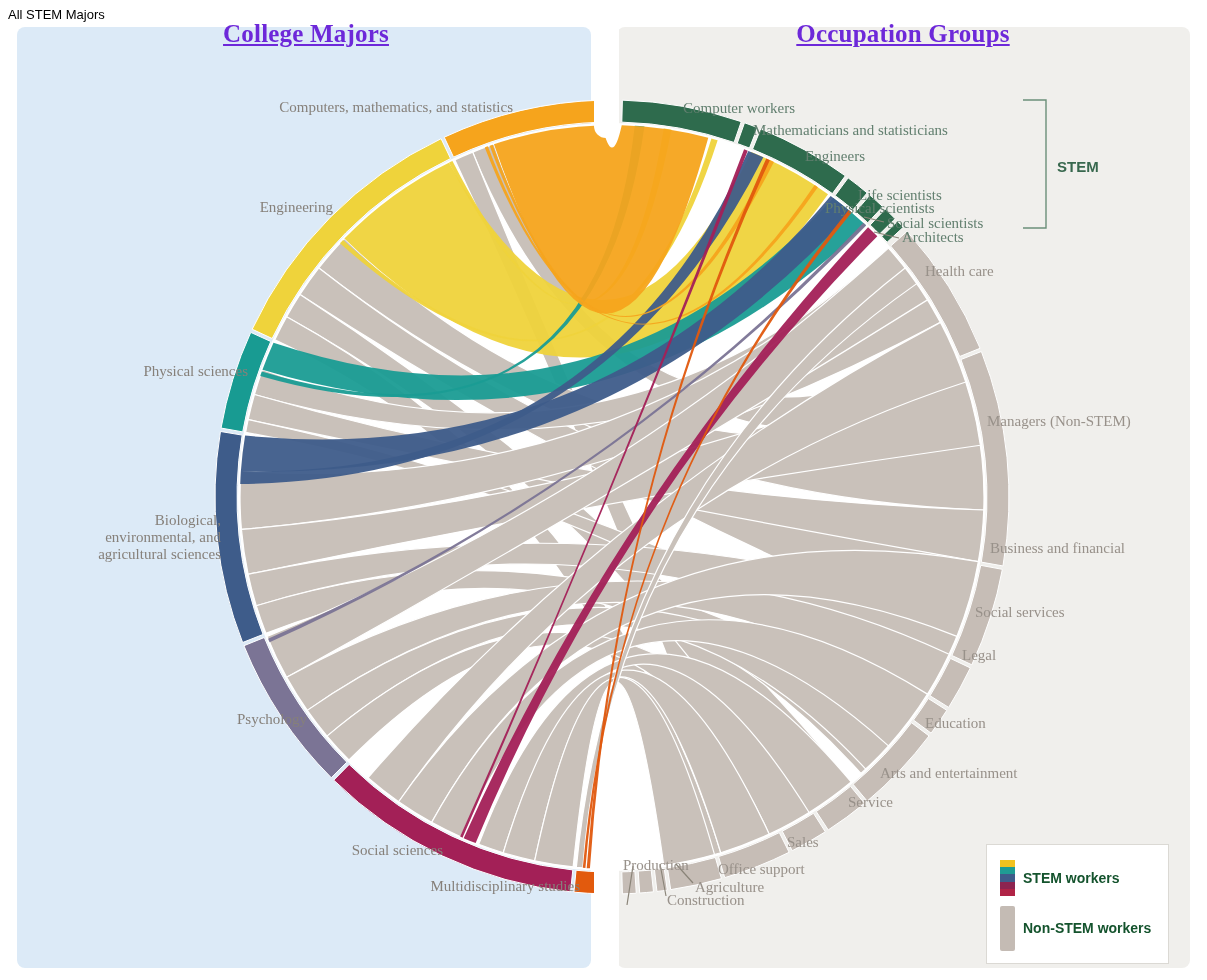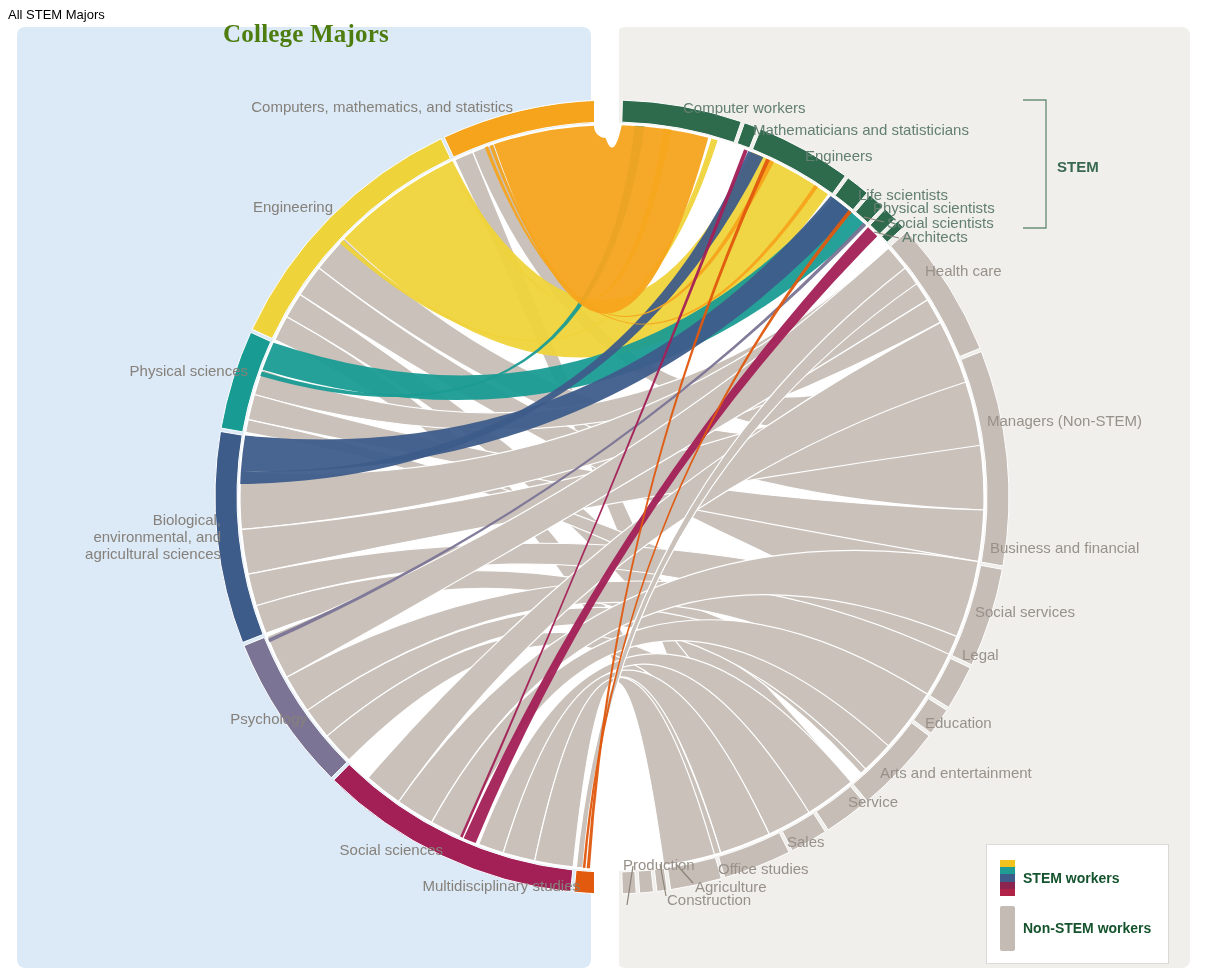--- a/index.html
+++ b/index.html
@@ -2,25 +2,25 @@
 <html><head>
 <meta charset="utf-8">
 <style>
   html,body{margin:0;padding:0;background:#ffffff;width:1207px;height:980px;
     font-family:"Liberation Sans", sans-serif; position:relative; overflow:hidden;}
   #stage{position:absolute;left:0;top:0;width:1207px;height:980px;}
   .panel{position:absolute;top:27px;height:941px;border-radius:8px;}
   #panel-left{left:17px;width:574px;background:#DCEAF7;}
   #panel-right{left:617px;width:573px;background:#F0EFEC;}
   .panel-title{position:absolute;top:20px;transform:translateX(-50%);
-    font-family:"Liberation Serif", serif;font-weight:bold;font-size:25px;color:#4d7c0f;
-    letter-spacing:.2px;white-space:nowrap;z-index:4;}
+    font-family:"Liberation Serif", serif;font-weight:bold;font-size:25px;color:#6d28d9;
+    letter-spacing:.2px;white-space:nowrap;z-index:4;text-decoration:underline;}
   #filter-label{position:absolute;left:8px;top:7px;font-size:13px;color:#000000;z-index:5;}
   #chart-svg{position:absolute;left:0;top:0;z-index:2;}
-  #chart-labels{position:absolute;left:0;top:0;width:1207px;height:980px;z-index:3;pointer-events:none;}
+  #chart-labels{position:absolute;left:0;top:0;width:1207px;height:980px;z-index:3;pointer-events:none;font-family:Liberation Serif, serif;}
   .lab{position:absolute;font-size:15px;line-height:1.13;white-space:pre-line;}
   .lab.end{transform:translate(-100%,-50%);text-align:right;}
   .lab.start{transform:translate(0,-50%);text-align:right;}
   .lab.major{color:#86807A;}
   .lab.stem{color:#627F6F;}
   .lab.nonstem{color:#98918A;}
   #stem-label{position:absolute;transform:translate(0,-50%);font-weight:bold;font-size:15px;color:#38684E;z-index:4;}
   #legend{position:absolute;left:986px;top:844px;width:181px;height:118px;background:#fff;
     border:1px solid #DBD9D4;z-index:6;}
   #legend-swatch-stem{position:absolute;left:13px;top:15px;width:15px;height:36px;display:flex;flex-direction:column;}
@@ -31,20 +31,21 @@
 </head>
 <body>
 
 <div id="stage">
   <div id="filter-label">All STEM Majors</div>
 
   <div class="panel" id="panel-left"></div>
   <div class="panel" id="panel-right"></div>
 
   <div class="panel-title" style="left:306px;">College Majors</div>
+  <div class="panel-title" style="left:903px;">Occupation Groups</div>
 
   <svg id="chart-svg" width="1207" height="980" viewBox="0 0 1207 980">
       <circle cx="612" cy="497" r="374" fill="#FFFFFF"></circle>
       <path d="M472.6463472492807,152.08760610115507 A372,372 0 0 1 493.9626678173057,144.22360026329386 Q612,497 956.9123938988449,357.6463472492808 A372,372 0 0 1 975.8709074729757,419.65685101579345 Q612,497 472.6463472492807,152.08760610115507 Z" fill="#C9C1BA" fill-opacity="1" stroke="#FFFFFF" stroke-width="1.2"></path>
       <path d="M454.7860066324598,159.85350322236621 A372,372 0 0 1 472.6463472492807,152.08760610115507 Q612,497 780.8844659031114,828.4544269980728 A372,372 0 0 1 739.2314933171488,846.5656549323579 Q612,497 454.7860066324598,159.85350322236621 Z" fill="#C9C1BA" fill-opacity="1" stroke="#FFFFFF" stroke-width="1.2"></path>
       <path d="M318.8599996582994,267.9739311788551 A372,372 0 0 1 344.4055942740218,238.587086189253 Q612,497 975.8709074729757,419.65685101579345 A372,372 0 0 1 983.7733876511036,509.9826127733303 Q612,497 318.8599996582994,267.9739311788551 Z" fill="#C9C1BA" fill-opacity="1" stroke="#FFFFFF" stroke-width="1.2"></path>
       <path d="M300.0145487243023,294.3942789744099 A372,372 0 0 1 318.8599996582994,267.9739311788551 Q612,497 978.3484841205413,561.5971220920981 A372,372 0 0 1 956.9123938988449,636.3536527507192 Q612,497 300.0145487243023,294.3942789744099 Z" fill="#C9C1BA" fill-opacity="1" stroke="#FFFFFF" stroke-width="1.2"></path>
       <path d="M286.6414689441448,316.6508212683626 A372,372 0 0 1 300.0145487243023,294.3942789744099 Q612,497 851.1169908033927,781.9685328402597 A372,372 0 0 1 798,819.1614502078112 Q612,497 286.6414689441448,316.6508212683626 Z" fill="#C9C1BA" fill-opacity="1" stroke="#FFFFFF" stroke-width="1.2"></path>
       <path d="M274.8535032223662,339.7860066324598 A372,372 0 0 1 286.6414689441448,316.6508212683626 Q612,497 720.7622741568582,852.7453692182492 A372,372 0 0 1 676.5971220920981,863.3484841205413 Q612,497 274.8535032223662,339.7860066324598 Z" fill="#C9C1BA" fill-opacity="1" stroke="#FFFFFF" stroke-width="1.2"></path>
       <path d="M254.41064911094537,394.4629036360763 A372,372 0 0 1 262.4343450676421,369.7685066828512 Q612,497 888.4498750775906,248.08341443450473 A372,372 0 0 1 927.4738917701904,299.8700337052478 Q612,497 254.41064911094537,394.4629036360763 Z" fill="#C9C1BA" fill-opacity="1" stroke="#FFFFFF" stroke-width="1.2"></path>
@@ -124,33 +125,33 @@
       <div class="lab major end" style="left: 221px; top: 537px;">Biological,
 environmental, and
 agricultural sciences</div>
       <div class="lab major end" style="left: 283px; top: 719px; margin-left: 24px;">Psychology</div>
       <div class="lab major end" style="left: 443px; top: 850px;">Social sciences</div>
       <div class="lab major end" style="left: 580px; top: 886px;">Multidisciplinary studies</div>
       <div class="lab stem start" style="left: 683px; top: 108px;">Computer workers</div>
       <div class="lab stem start" style="left: 753px; top: 130px;">Mathematicians and statisticians</div>
       <div class="lab stem start" style="left: 805px; top: 156px;">Engineers</div>
       <div class="lab stem start" style="left: 858px; top: 195px;">Life scientists</div>
-      <div class="lab stem start" style="left: 873px; top: 208px;">Physical scientists</div>
+      <div class="lab stem start" style="left: 825px; top: 208px;">Physical scientists</div>
       <div class="lab stem start" style="left: 887px; top: 223px;">Social scientists</div>
       <div class="lab stem start" style="left: 902px; top: 237px;">Architects</div>
       <div class="lab nonstem start" style="left: 925px; top: 271px;">Health care</div>
       <div class="lab nonstem start" style="left: 987px; top: 421px;">Managers (Non-STEM)</div>
       <div class="lab nonstem start" style="left: 990px; top: 548px;">Business and financial</div>
       <div class="lab nonstem start" style="left: 975px; top: 612px;">Social services</div>
       <div class="lab nonstem start" style="left: 962px; top: 655px;">Legal</div>
       <div class="lab nonstem start" style="left: 925px; top: 723px;">Education</div>
       <div class="lab nonstem start" style="left: 880px; top: 773px;">Arts and entertainment</div>
       <div class="lab nonstem start" style="left: 848px; top: 802px;">Service</div>
       <div class="lab nonstem start" style="left: 787px; top: 842px;">Sales</div>
-      <div class="lab nonstem start" style="left: 718px; top: 869px;">Office studies</div>
+      <div class="lab nonstem start" style="left: 718px; top: 869px;">Office support</div>
       <div class="lab nonstem start" style="left: 695px; top: 887px;">Agriculture</div>
       <div class="lab nonstem start" style="left: 667px; top: 900px;">Construction</div>
       <div class="lab nonstem start" style="left: 623px; top: 865px;">Production</div>
     </div>
 
   <div id="stem-label" style="left: 1057px; top: 166px;">STEM</div>
 
   <div id="legend">
     <div id="legend-swatch-stem">
         <div style="background: rgb(242, 194, 31);"></div>

